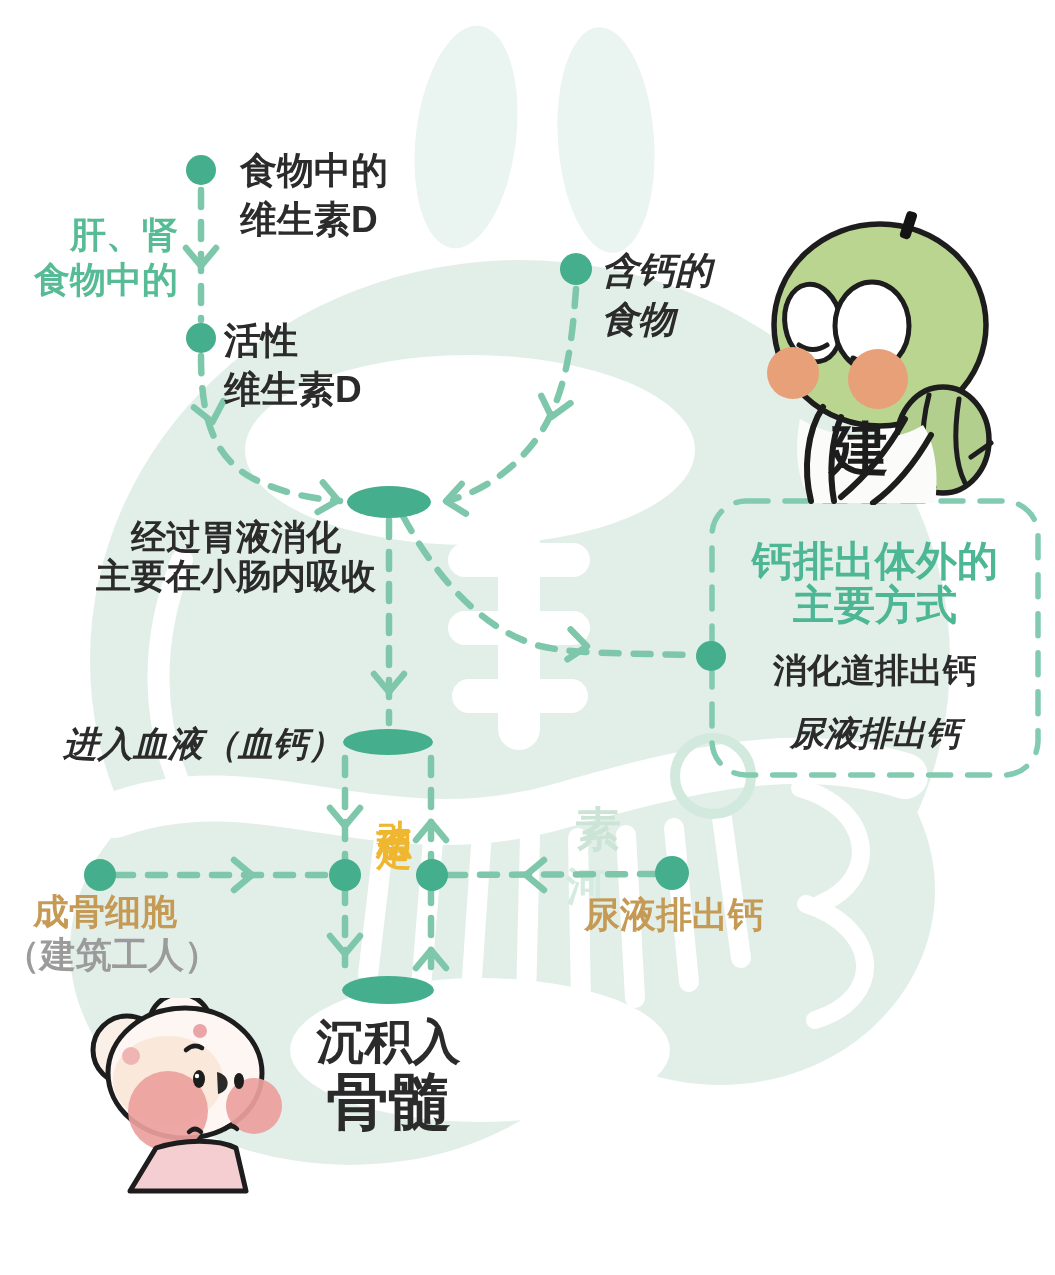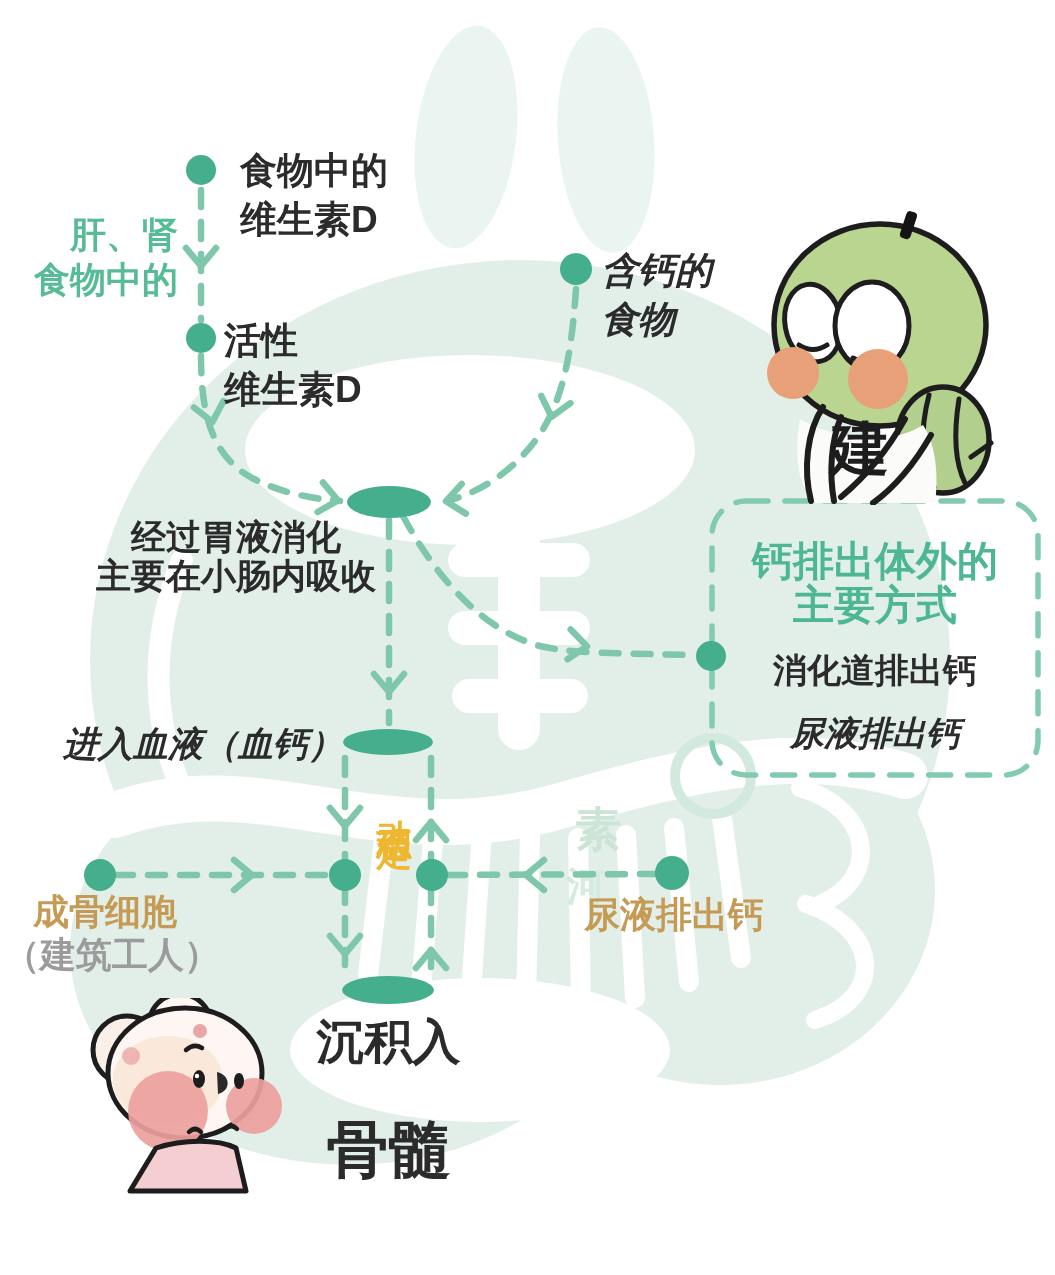--- a/index.html
+++ b/index.html
@@ -21,21 +21,21 @@
   .t-boxitem1{left:712px;top:648px;width:326px;text-align:center;font-size:34px;}
   .t-boxitem2{left:712px;top:711px;width:326px;text-align:center;font-size:34px;font-style:italic;}
   .t-dynamic{left:370px;top:792px;font-size:35px;color:#efb630;font-weight:700;
     writing-mode:vertical-rl;text-orientation:upright;letter-spacing:4px;height:170px;}
   .t-osteoblast{left:4px;top:890px;width:202px;text-align:center;font-size:36px;line-height:43px;}
   .t-osteoclast{left:570px;top:893px;width:208px;text-align:center;font-size:36px;line-height:43px;}
   .cell-name{color:#c59a55;}
   .cell-alias{color:#9b9b9b;font-weight:600;}
   .t-bone{left:266px;top:1015px;width:245px;text-align:center;}
   .t-bone .ln1{display:block;font-size:48px;line-height:54px;font-weight:700;}
-  .t-bone .ln2{display:block;font-size:62px;line-height:66px;font-weight:700;margin-top:48px;}
+  .t-bone .ln2{display:block;font-size:62px;line-height:66px;font-weight:700;}
 </style>
 </head>
 <body>
 
 <div class="canvas">
 
   <svg class="abs" style="left:0;top:0" width="1055" height="1275" viewBox="0 0 1055 1275">
 
     <g>
       <ellipse cx="466" cy="137" rx="50" ry="112" fill="#eaf4f0" transform="rotate(7 466 137)"></ellipse>

